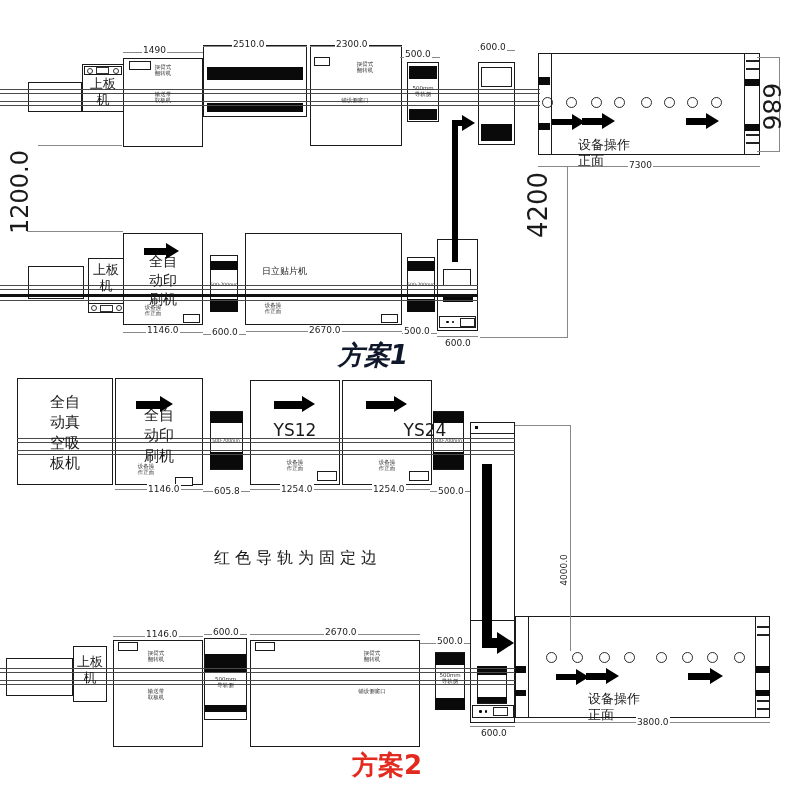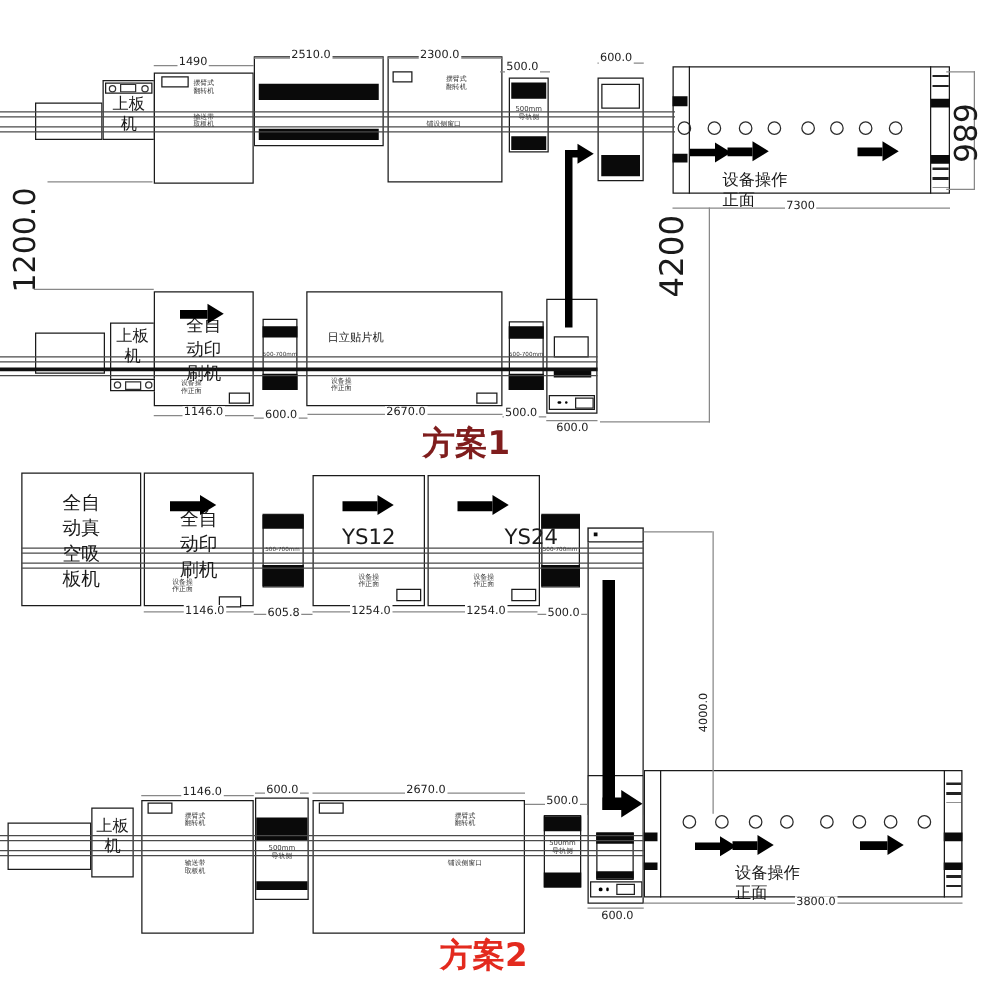--- a/index.html
+++ b/index.html
@@ -180,21 +180,21 @@
   <div class="dim" style="left:146px;top:325px;">1146.0</div>
   <div class="dline" style="left:203px;top:334px;width:43px;"></div>
   <div class="dim" style="left:211px;top:327px;">600.0</div>
   <div class="dline" style="left:246px;top:331px;width:156px;"></div>
   <div class="dim" style="left:308px;top:325px;">2670.0</div>
   <div class="dline" style="left:402px;top:333px;width:35px;"></div>
   <div class="dim" style="left:403px;top:326px;">500.0</div>
   <div class="dline" style="left:437px;top:336px;width:41px;"></div>
   <div class="dim" style="left:444px;top:338px;">600.0</div>
 
-  <div class="txt red" style="left:338px;top:340px;font-size:26px;color:#7f1d1d;z-index:7;">方案1</div>
+  <div class="txt red" style="left:338px;top:340px;font-size:26px;color:#0f172a;z-index:7;font-style:italic;">方案1</div>
 
   <div class="box" style="left:17px;top:378px;width:96px;height:107px;"></div>
   <div class="txt ctr" style="left:17px;top:392px;width:96px;font-size:15px;line-height:1.35;z-index:4;">全自
 动真
 空吸
 板机</div>
 
   <div class="box" style="left:115px;top:378px;width:88px;height:107px;"></div>
   <div class="shaft" style="left:136px;top:401px;width:24px;height:8px;"></div>
   <div class="head r" style="left:160px;top:396px;"></div>
@@ -246,20 +246,21 @@
   <div class="dim" style="left:147px;top:484px;">1146.0</div>
   <div class="dline" style="left:203px;top:491px;width:47px;"></div>
   <div class="dim" style="left:213px;top:486px;">605.8</div>
   <div class="dline" style="left:250px;top:489px;width:90px;"></div>
   <div class="dim" style="left:280px;top:484px;">1254.0</div>
   <div class="dline" style="left:340px;top:489px;width:90px;"></div>
   <div class="dim" style="left:372px;top:484px;">1254.0</div>
   <div class="dline" style="left:430px;top:491px;width:40px;"></div>
   <div class="dim" style="left:437px;top:486px;">500.0</div>
 
+  <div class="txt" style="left:214px;top:548px;font-size:16px;letter-spacing:5px;z-index:6;">红色导轨为固定边</div>
 
   <div class="box" style="left:6px;top:658px;width:67px;height:38px;"></div>
   <div class="box" style="left:73px;top:646px;width:34px;height:56px;"></div>
   <div class="txt ctr" style="left:73px;top:654px;width:34px;font-size:13px;z-index:4;">上板
 机</div>
 
   <div class="box" style="left:113px;top:640px;width:90px;height:107px;"></div>
   <div class="box" style="left:118px;top:642px;width:20px;height:9px;"></div>
   <div class="tiny" style="left:128px;top:650px;width:56px;">摆臂式
 翻转机</div>

